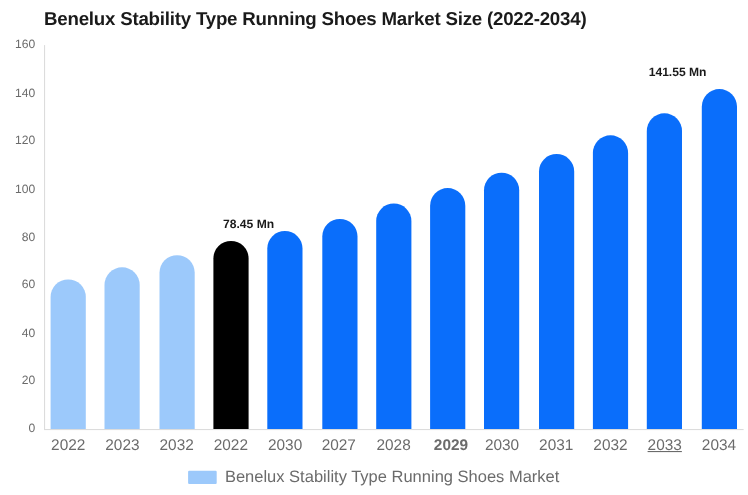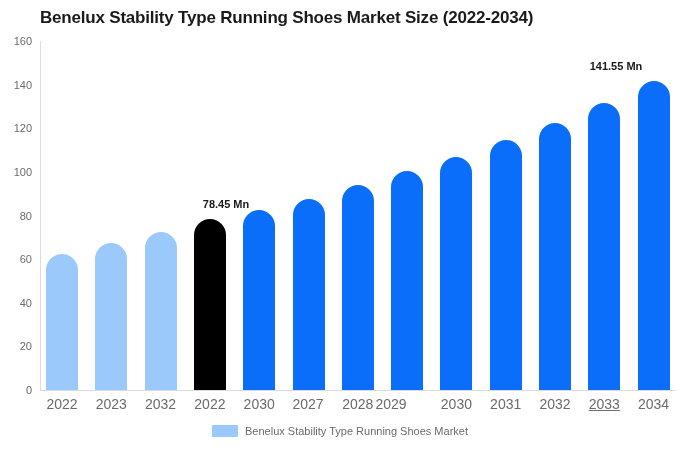--- a/index.html
+++ b/index.html
@@ -107,21 +107,21 @@
     display: flex;
     align-items: center;
     gap: 7px;
   }
   .legend-swatch {
     width: 26px;
     height: 12px;
     border-radius: 1px;
   }
   .legend-label {
-    font-size: 11px;
+    font-size: 15px;
     color: #6b6b6b;
     white-space: nowrap;
   }
 </style>
 </head>
 <body>
 
 <div id="chart-root">
 
   <div id="chart-title">Benelux Stability Type Running Shoes Market Size (2022-2034)</div>
@@ -184,21 +184,21 @@
     </div>
 
   <div id="x-tick-labels">
       <div class="x-tick-label" style="left: 62px;">2022</div>
       <div class="x-tick-label" style="left: 111.3px;">2023</div>
       <div class="x-tick-label" style="left: 160.6px;">2032</div>
       <div class="x-tick-label" style="left: 209.9px;">2022</div>
       <div class="x-tick-label" style="left: 259.2px;">2030</div>
       <div class="x-tick-label" style="left: 308px;">2027</div>
       <div class="x-tick-label" style="left: 357.8px;">2028</div>
-      <div class="x-tick-label" style="left: 391px;">2029</div>
+      <div class="x-tick-label" style="left: 410px; font-weight: bold;">2029</div>
       <div class="x-tick-label" style="left: 456.4px;">2030</div>
       <div class="x-tick-label" style="left: 505.7px;">2031</div>
       <div class="x-tick-label" style="left: 555px;">2032</div>
       <div class="x-tick-label" style="left: 604.3px; text-decoration: underline;">2033</div>
       <div class="x-tick-label" style="left: 653.6px;">2034</div>
     </div>
 
   <div id="legend">
       <div class="legend-item">
         <span class="legend-swatch" style="background: rgb(156, 201, 251);"></span>

